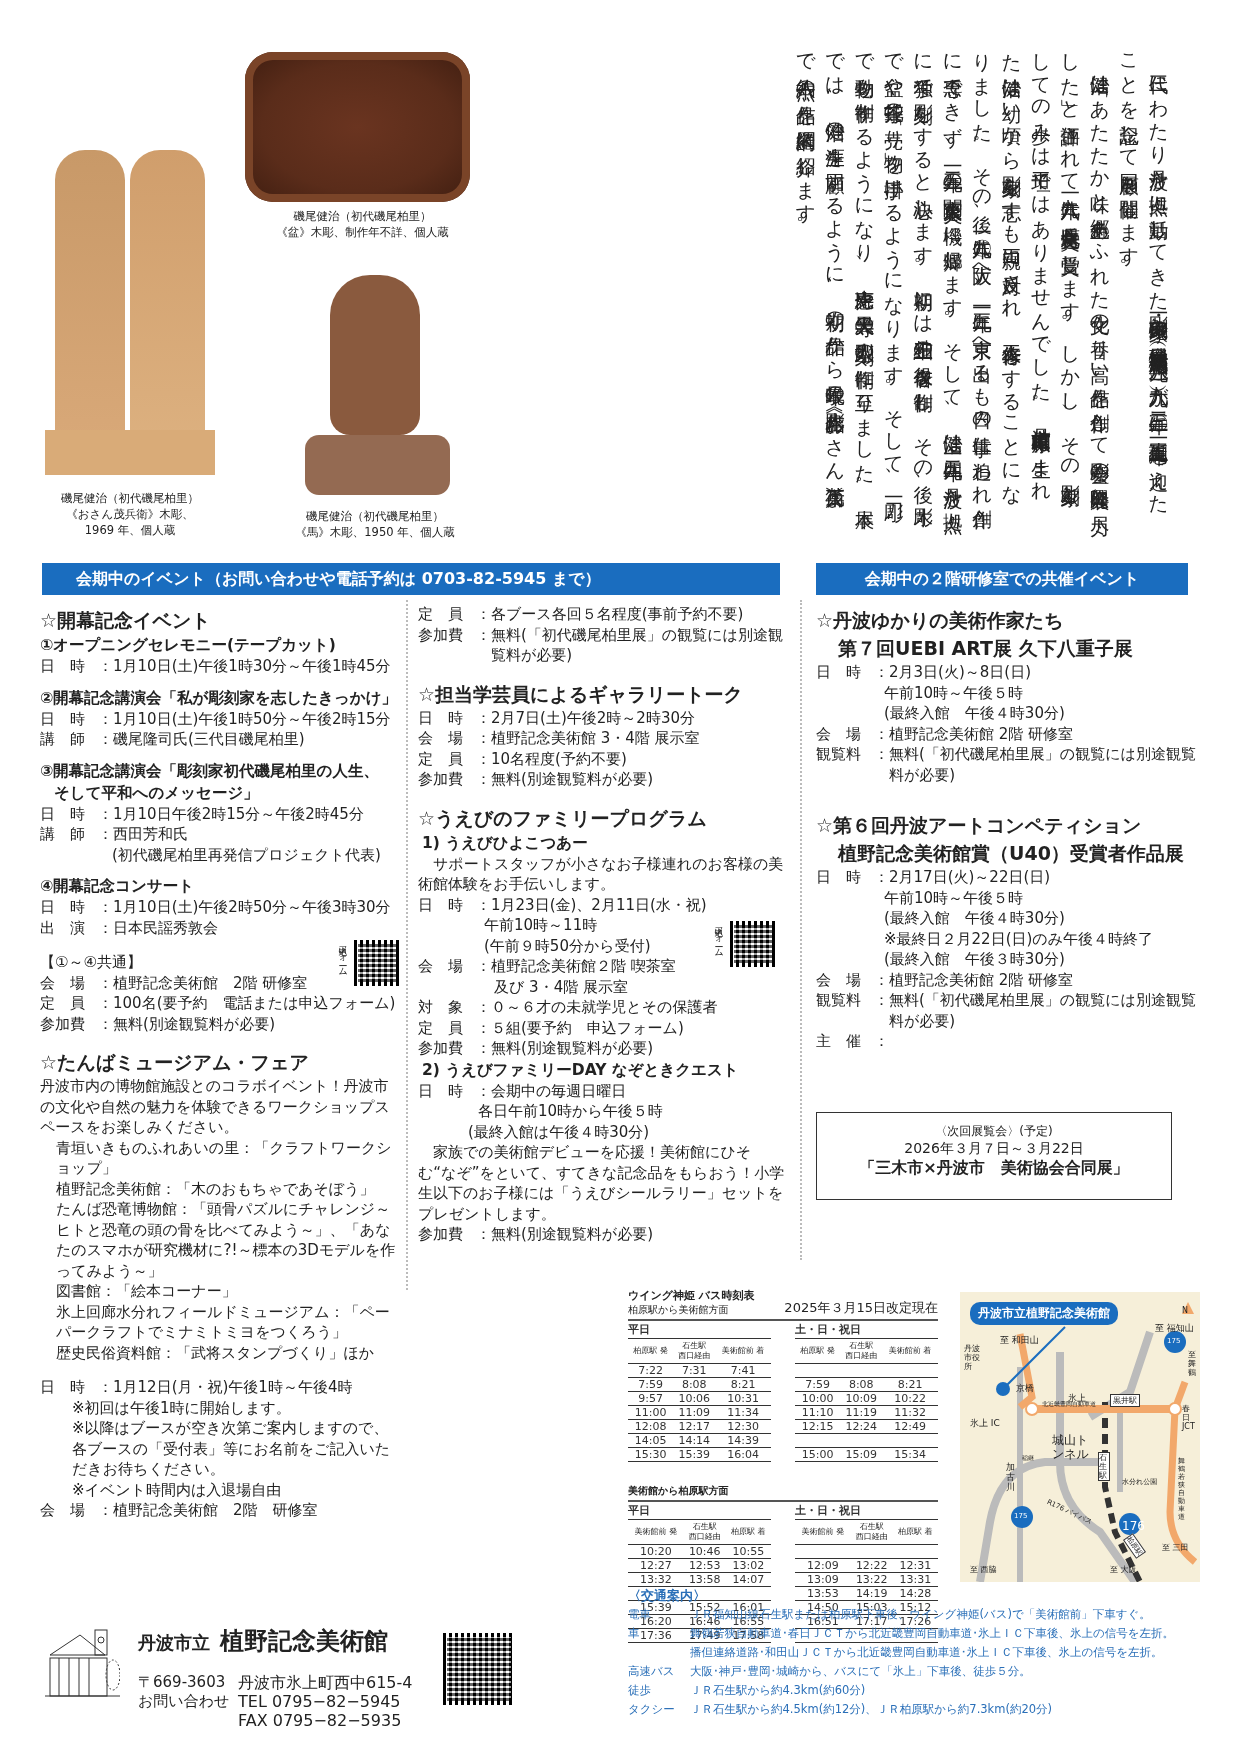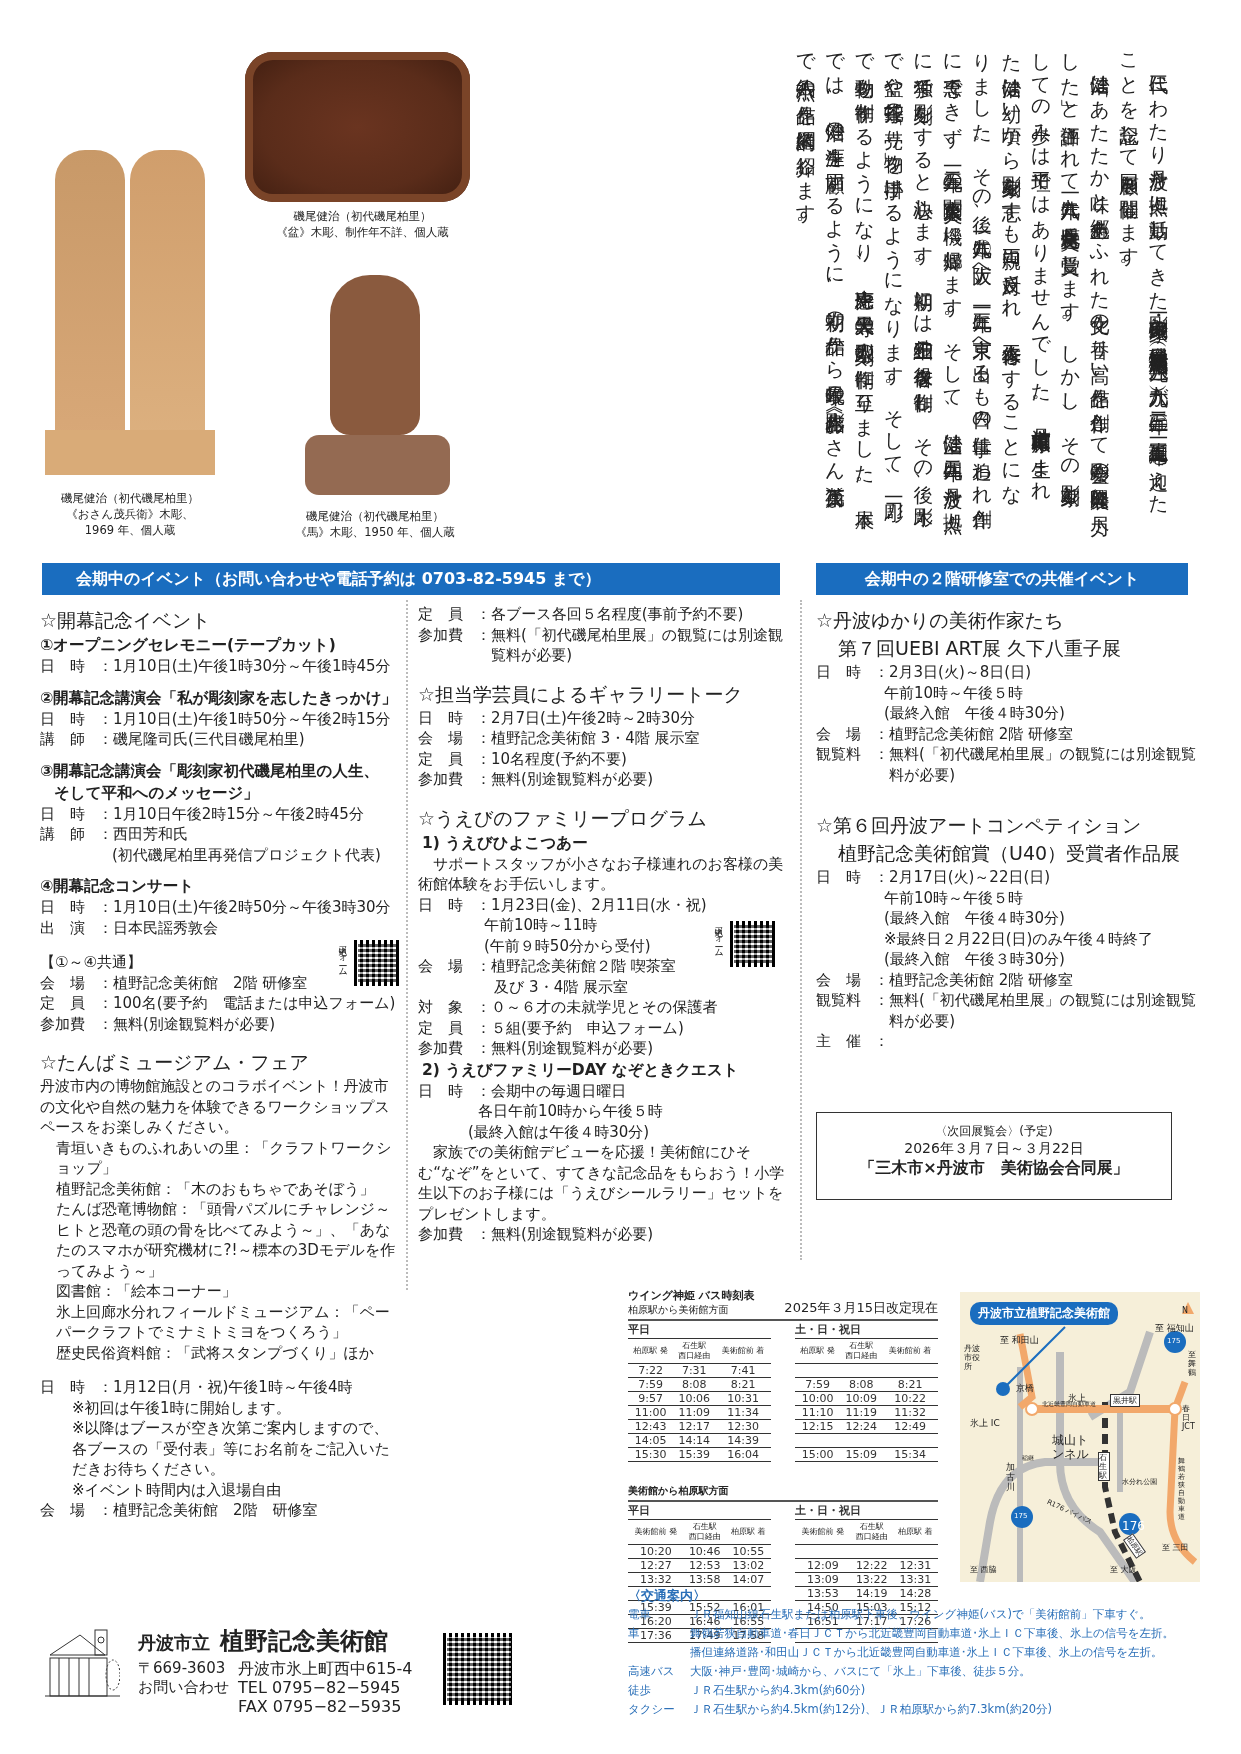--- a/index.html
+++ b/index.html
@@ -9,21 +9,21 @@
 .photo-figures{left:45px;top:150px;width:170px;height:325px}
 .photo-tray{left:245px;top:52px;width:225px;height:150px}
 .photo-horse{left:300px;top:255px;width:150px;height:245px}
 .caption{font-size:11.5px;line-height:16px;text-align:center;color:#222}
 
 .vtext{left:548px;top:40px;width:625px;height:470px;writing-mode:vertical-rl;font-size:19.5px;line-height:29.4px;letter-spacing:1px;color:#222}
 .vtext p{text-indent:1em}
 
 .band{background:#1a6dbf;color:#fff;font-size:16px;font-weight:bold;height:32px;line-height:32px;padding-left:34px}
 .col{font-size:15px;line-height:20.5px}
-.h1{font-weight:normal;font-size:19px;line-height:28px;margin-top:6px}
+.h1{font-weight:bold;font-size:19px;line-height:28px;margin-top:6px}
 .h2{font-weight:bold;font-size:15.5px;line-height:22px;margin-top:10px}
 .h3{font-weight:bold;font-size:15.5px;line-height:22px}
 .row{display:flex}
 .row .k{width:58px;flex:0 0 58px;letter-spacing:0}
 .row .v{flex:1}
 .ind{padding-left:14px}
 .ind2{padding-left:72px}
 .gap{height:14px}
 .divider{border-left:2px dotted #bbb}
 .qr{width:46px;height:46px;background:
@@ -358,21 +358,21 @@
             <td>9:57</td>
             <td>10:06</td>
             <td>10:31</td>
           </tr>
           <tr>
             <td>11:00</td>
             <td>11:09</td>
             <td>11:34</td>
           </tr>
           <tr>
-            <td>12:43</td>
+            <td>12:08</td>
             <td>12:17</td>
             <td>12:30</td>
           </tr>
           <tr>
             <td>14:05</td>
             <td>14:14</td>
             <td>14:39</td>
           </tr>
           <tr>
             <td>15:30</td>
@@ -608,21 +608,21 @@
       <line x1="44" y1="38" x2="44" y2="76" stroke="#333"></line>
     <ellipse cx="68" cy="55" rx="7" ry="15" fill="none" stroke="#333" stroke-dasharray="2 2"></ellipse>
     <line x1="0" y1="76" x2="75" y2="76" stroke="#333"></line>
   </svg>
 </div>
 <div class="abs" style="left:138px;top:1625px;width:300px">
   <div style="display:flex;align-items:baseline;gap:10px;font-weight:bold">
     <span style="font-size:18px">丹波市立</span>
     <span style="font-size:24px">植野記念美術館</span>
   </div>
-  <div style="display:flex;font-size:15px;line-height:19px;margin-top:2px">
+  <div style="display:flex;font-size:15px;line-height:19px;margin-top:16px">
     <div style="width:100px">
       <div>〒669-3603</div>
       <div>お問い合わせ</div>
     </div>
     <div style="font-size:16px">
       <div>丹波市氷上町西中615-4</div>
       <div>TEL 0795−82−5945</div>
       <div>FAX 0795−82−5935</div>
     </div>
   </div>

